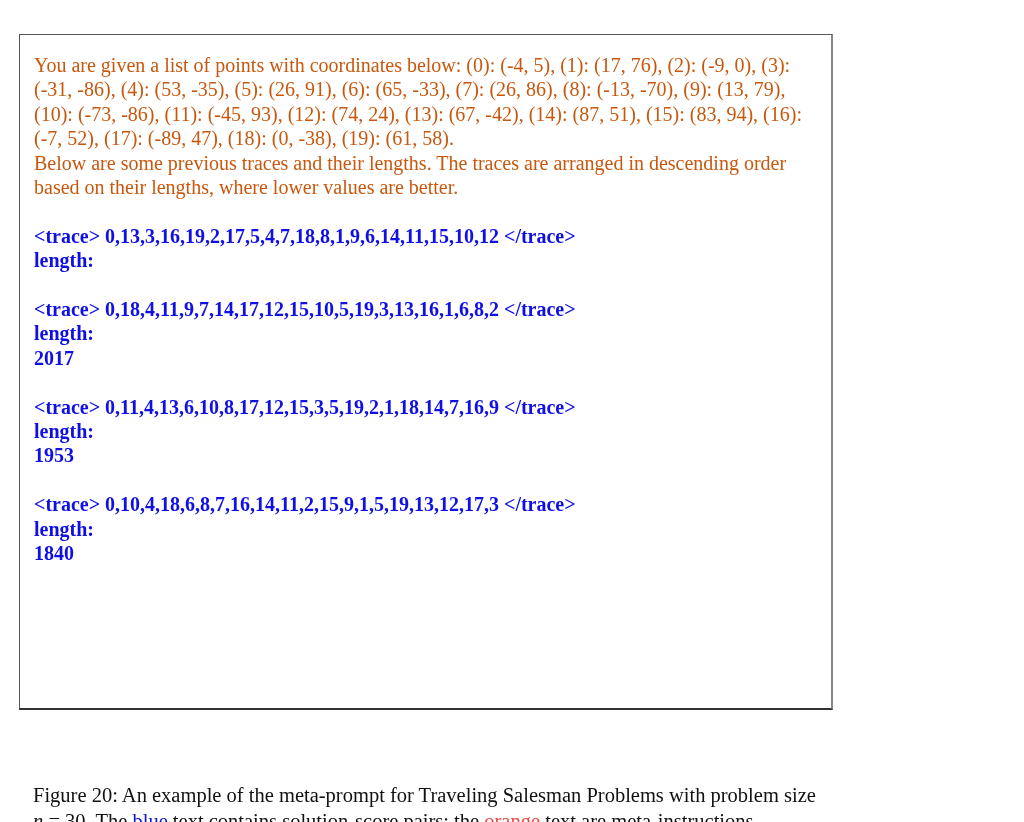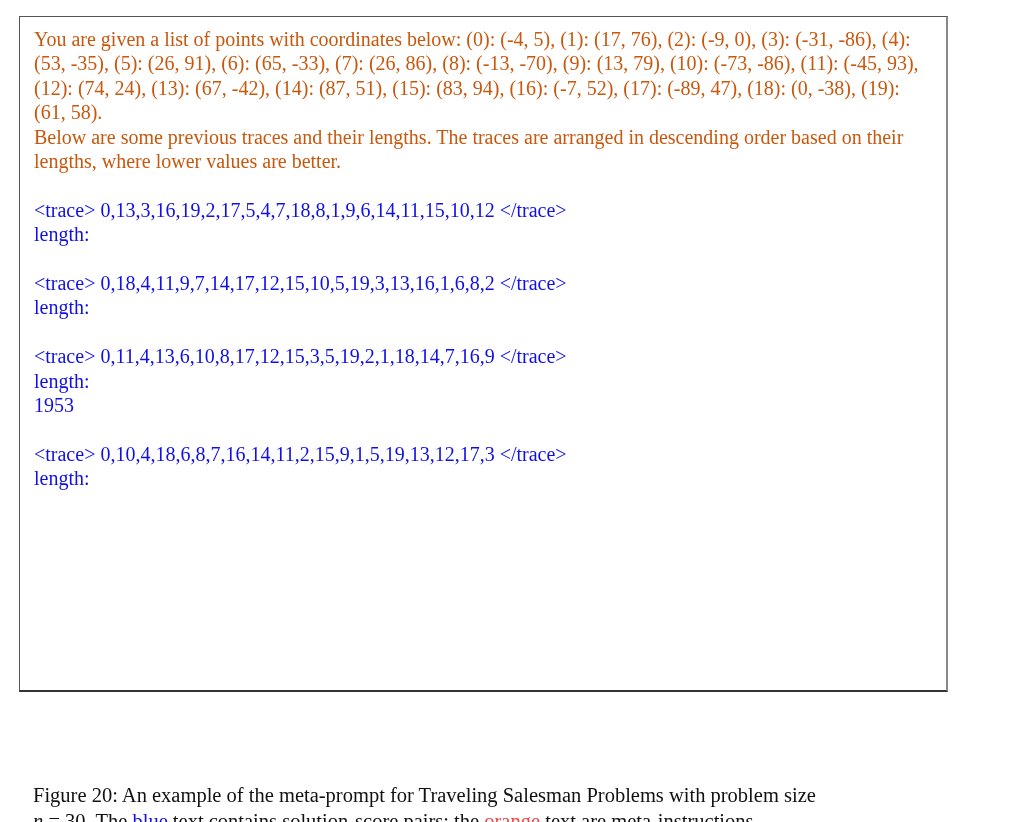--- a/index.html
+++ b/index.html
@@ -10,33 +10,33 @@
     body {
       width: 1024px;
       height: 822px;
       position: relative;
       font-family: "Liberation Serif", "DejaVu Serif", serif;
       overflow: hidden;
     }
     .prompt-box {
       position: absolute;
       left: 19px;
-      top: 16px;
-      width: 929px;
+      top: 34px;
+      width: 814px;
       height: 676px;
       box-sizing: border-box;
       border: 1px solid #555555;
       border-right: 2px solid #888888;
       border-bottom: 2px solid #333333;
-      padding: 10px 10px 0 14px;
+      padding: 18px 10px 0 14px;
       font-size: 20px;
       line-height: 24.4px;
     }
     .orange { color: #c8580e; }
-    .blue { color: #1010e6; }
+    .blue { color: #1010e6; font-weight: bold; }
     .para { margin: 0; }
     .gap { height: 24.4px; }
     .trace-block { margin: 0; }
     .caption {
       position: absolute;
       left: 33px;
       top: 782px;
       width: 960px;
       font-size: 20.5px;
       line-height: 26px;
@@ -56,33 +56,35 @@
 
   <div class="trace-block blue">
     <div>&lt;trace&gt; 0,13,3,16,19,2,17,5,4,7,18,8,1,9,6,14,11,15,10,12 &lt;/trace&gt;</div>
     <div>length:</div>
   </div>
   <div class="gap"></div>
 
   <div class="trace-block blue">
     <div>&lt;trace&gt; 0,18,4,11,9,7,14,17,12,15,10,5,19,3,13,16,1,6,8,2 &lt;/trace&gt;</div>
     <div>length:</div>
+    <div>2017</div>
   </div>
   <div class="gap"></div>
 
   <div class="trace-block blue">
     <div>&lt;trace&gt; 0,11,4,13,6,10,8,17,12,15,3,5,19,2,1,18,14,7,16,9 &lt;/trace&gt;</div>
     <div>length:</div>
     <div>1953</div>
   </div>
   <div class="gap"></div>
 
   <div class="trace-block blue">
     <div>&lt;trace&gt; 0,10,4,18,6,8,7,16,14,11,2,15,9,1,5,19,13,12,17,3 &lt;/trace&gt;</div>
     <div>length:</div>
+    <div>1840</div>
   </div>
   <div class="gap"></div>
 
 </div>
 
 <div class="caption">
   <div>Figure 20:  An example of the meta-prompt for Traveling Salesman Problems with problem size</div>
   <div><span class="math-n">n</span><span> = 30. The </span><span class="cap-blue">blue</span><span> text contains solution-score pairs; the </span><span class="cap-orange">orange</span><span> text are meta-instructions.</span></div>
 </div>
 

